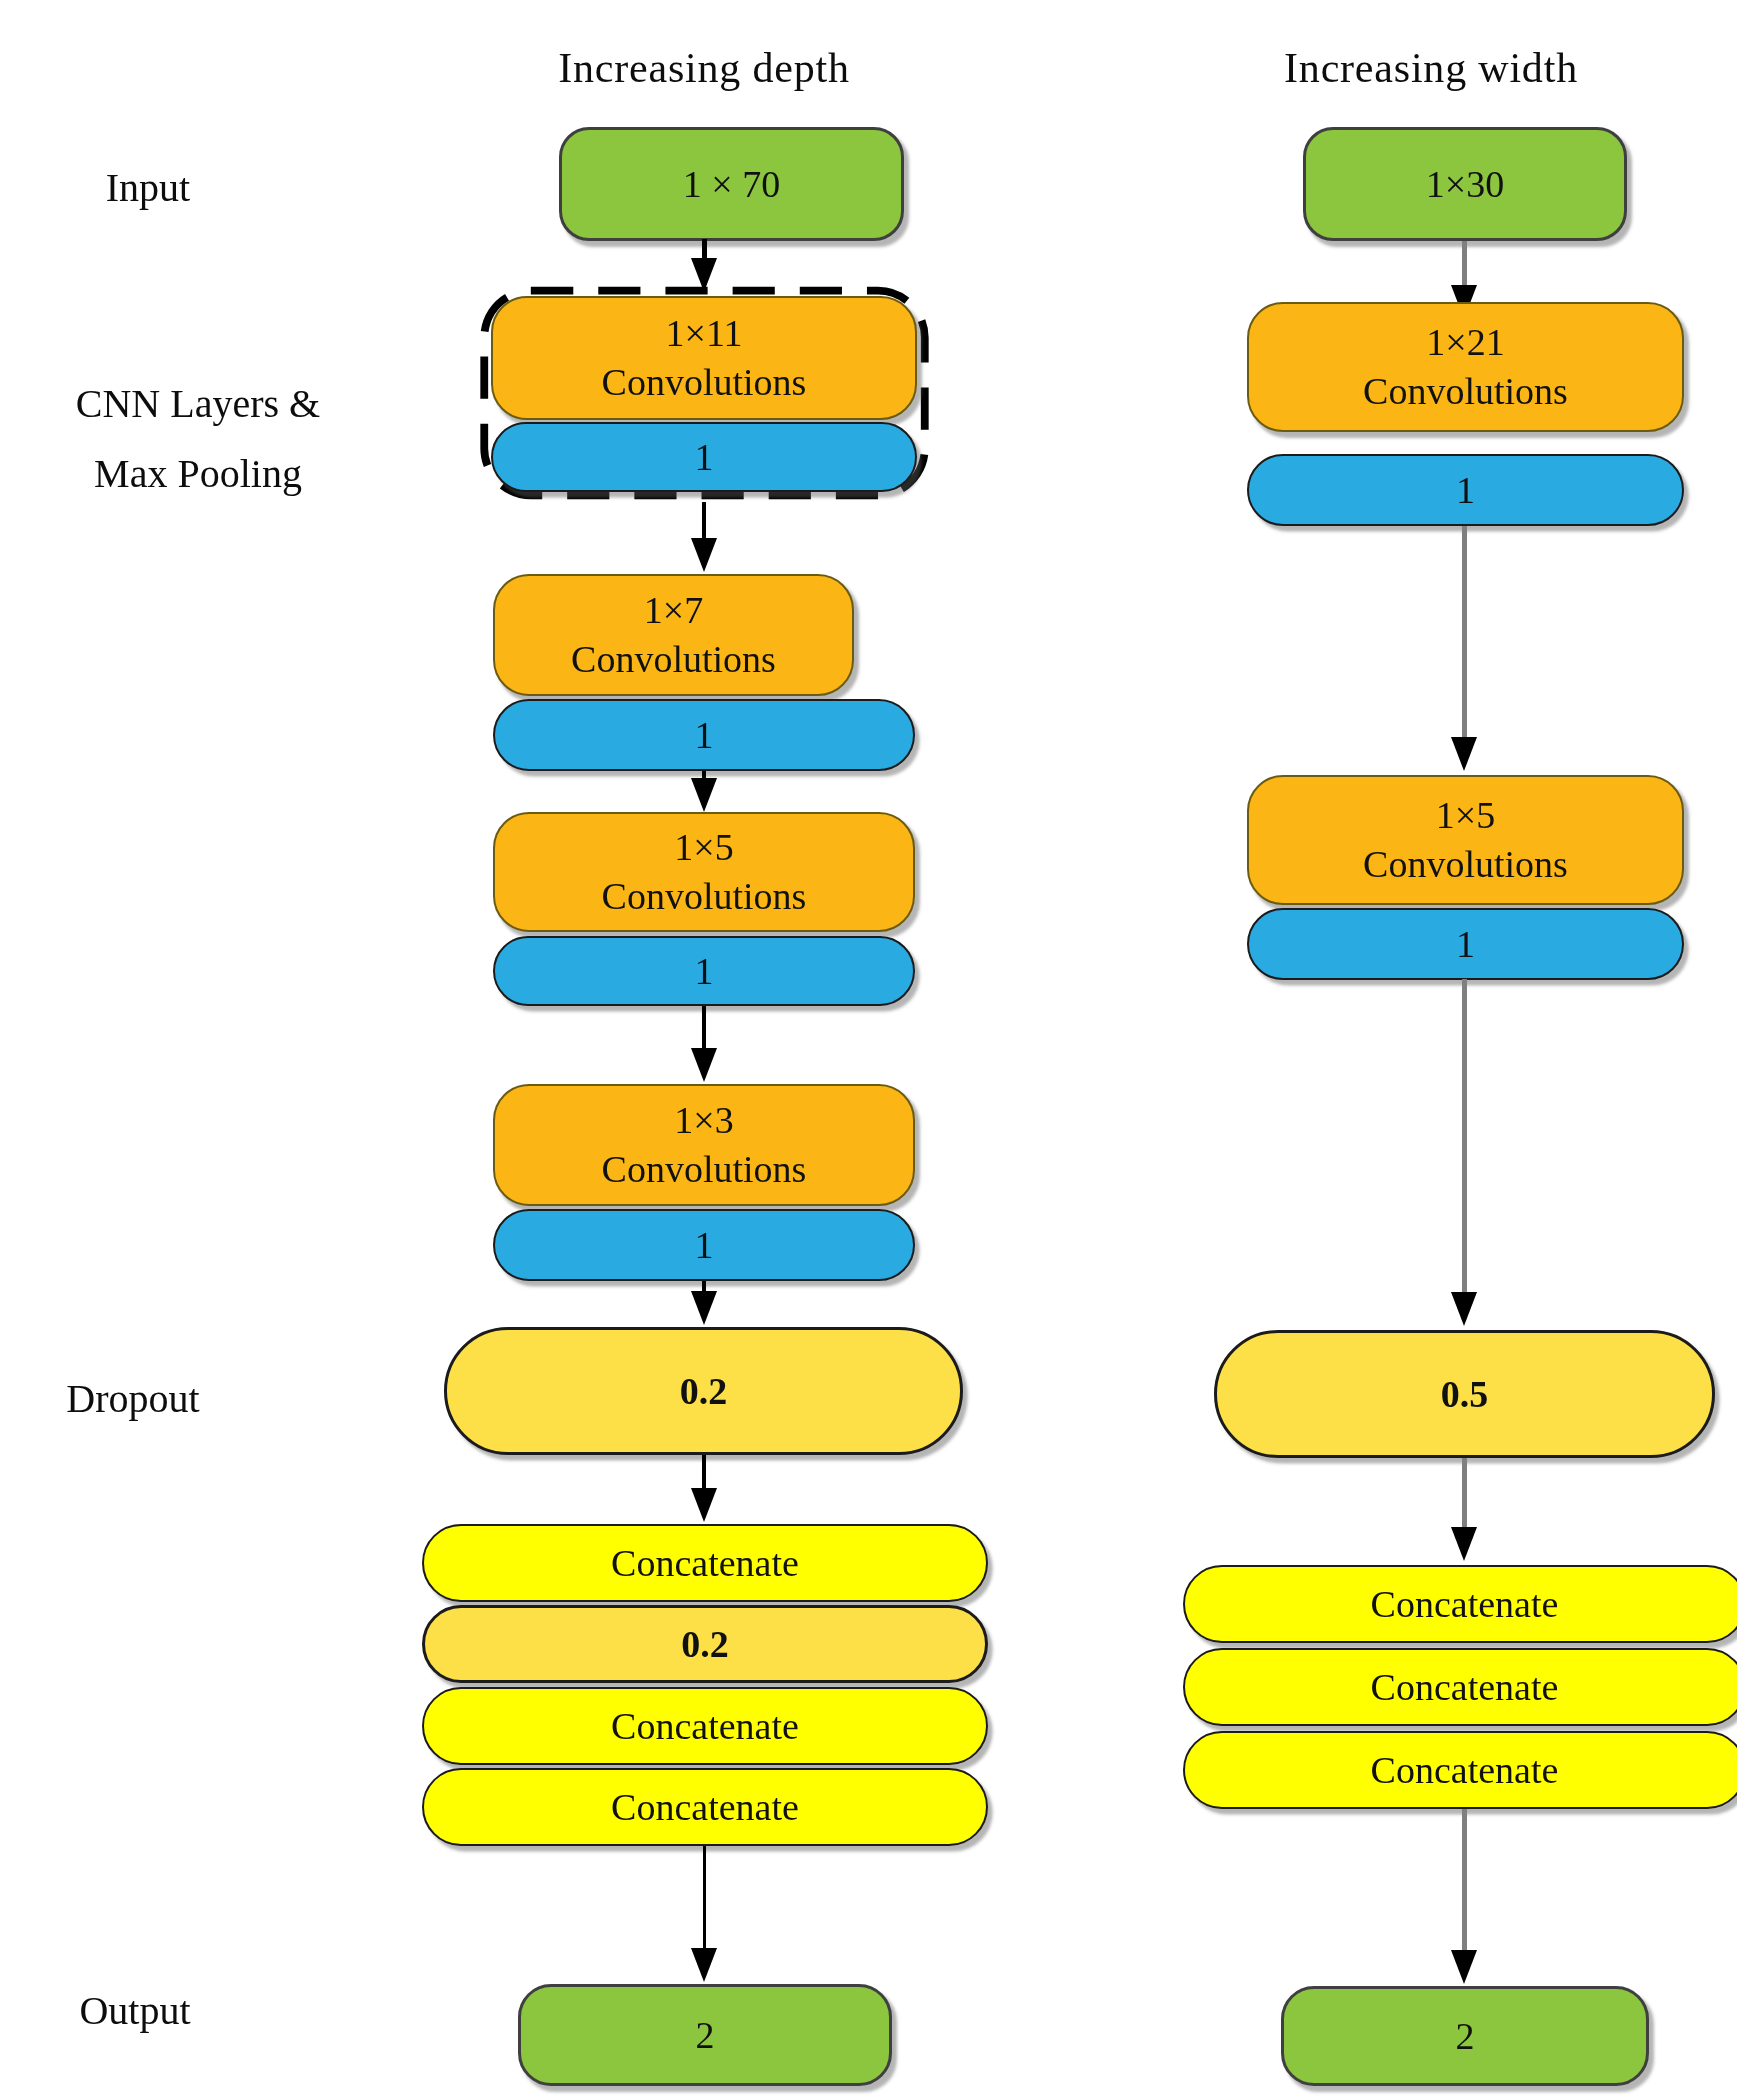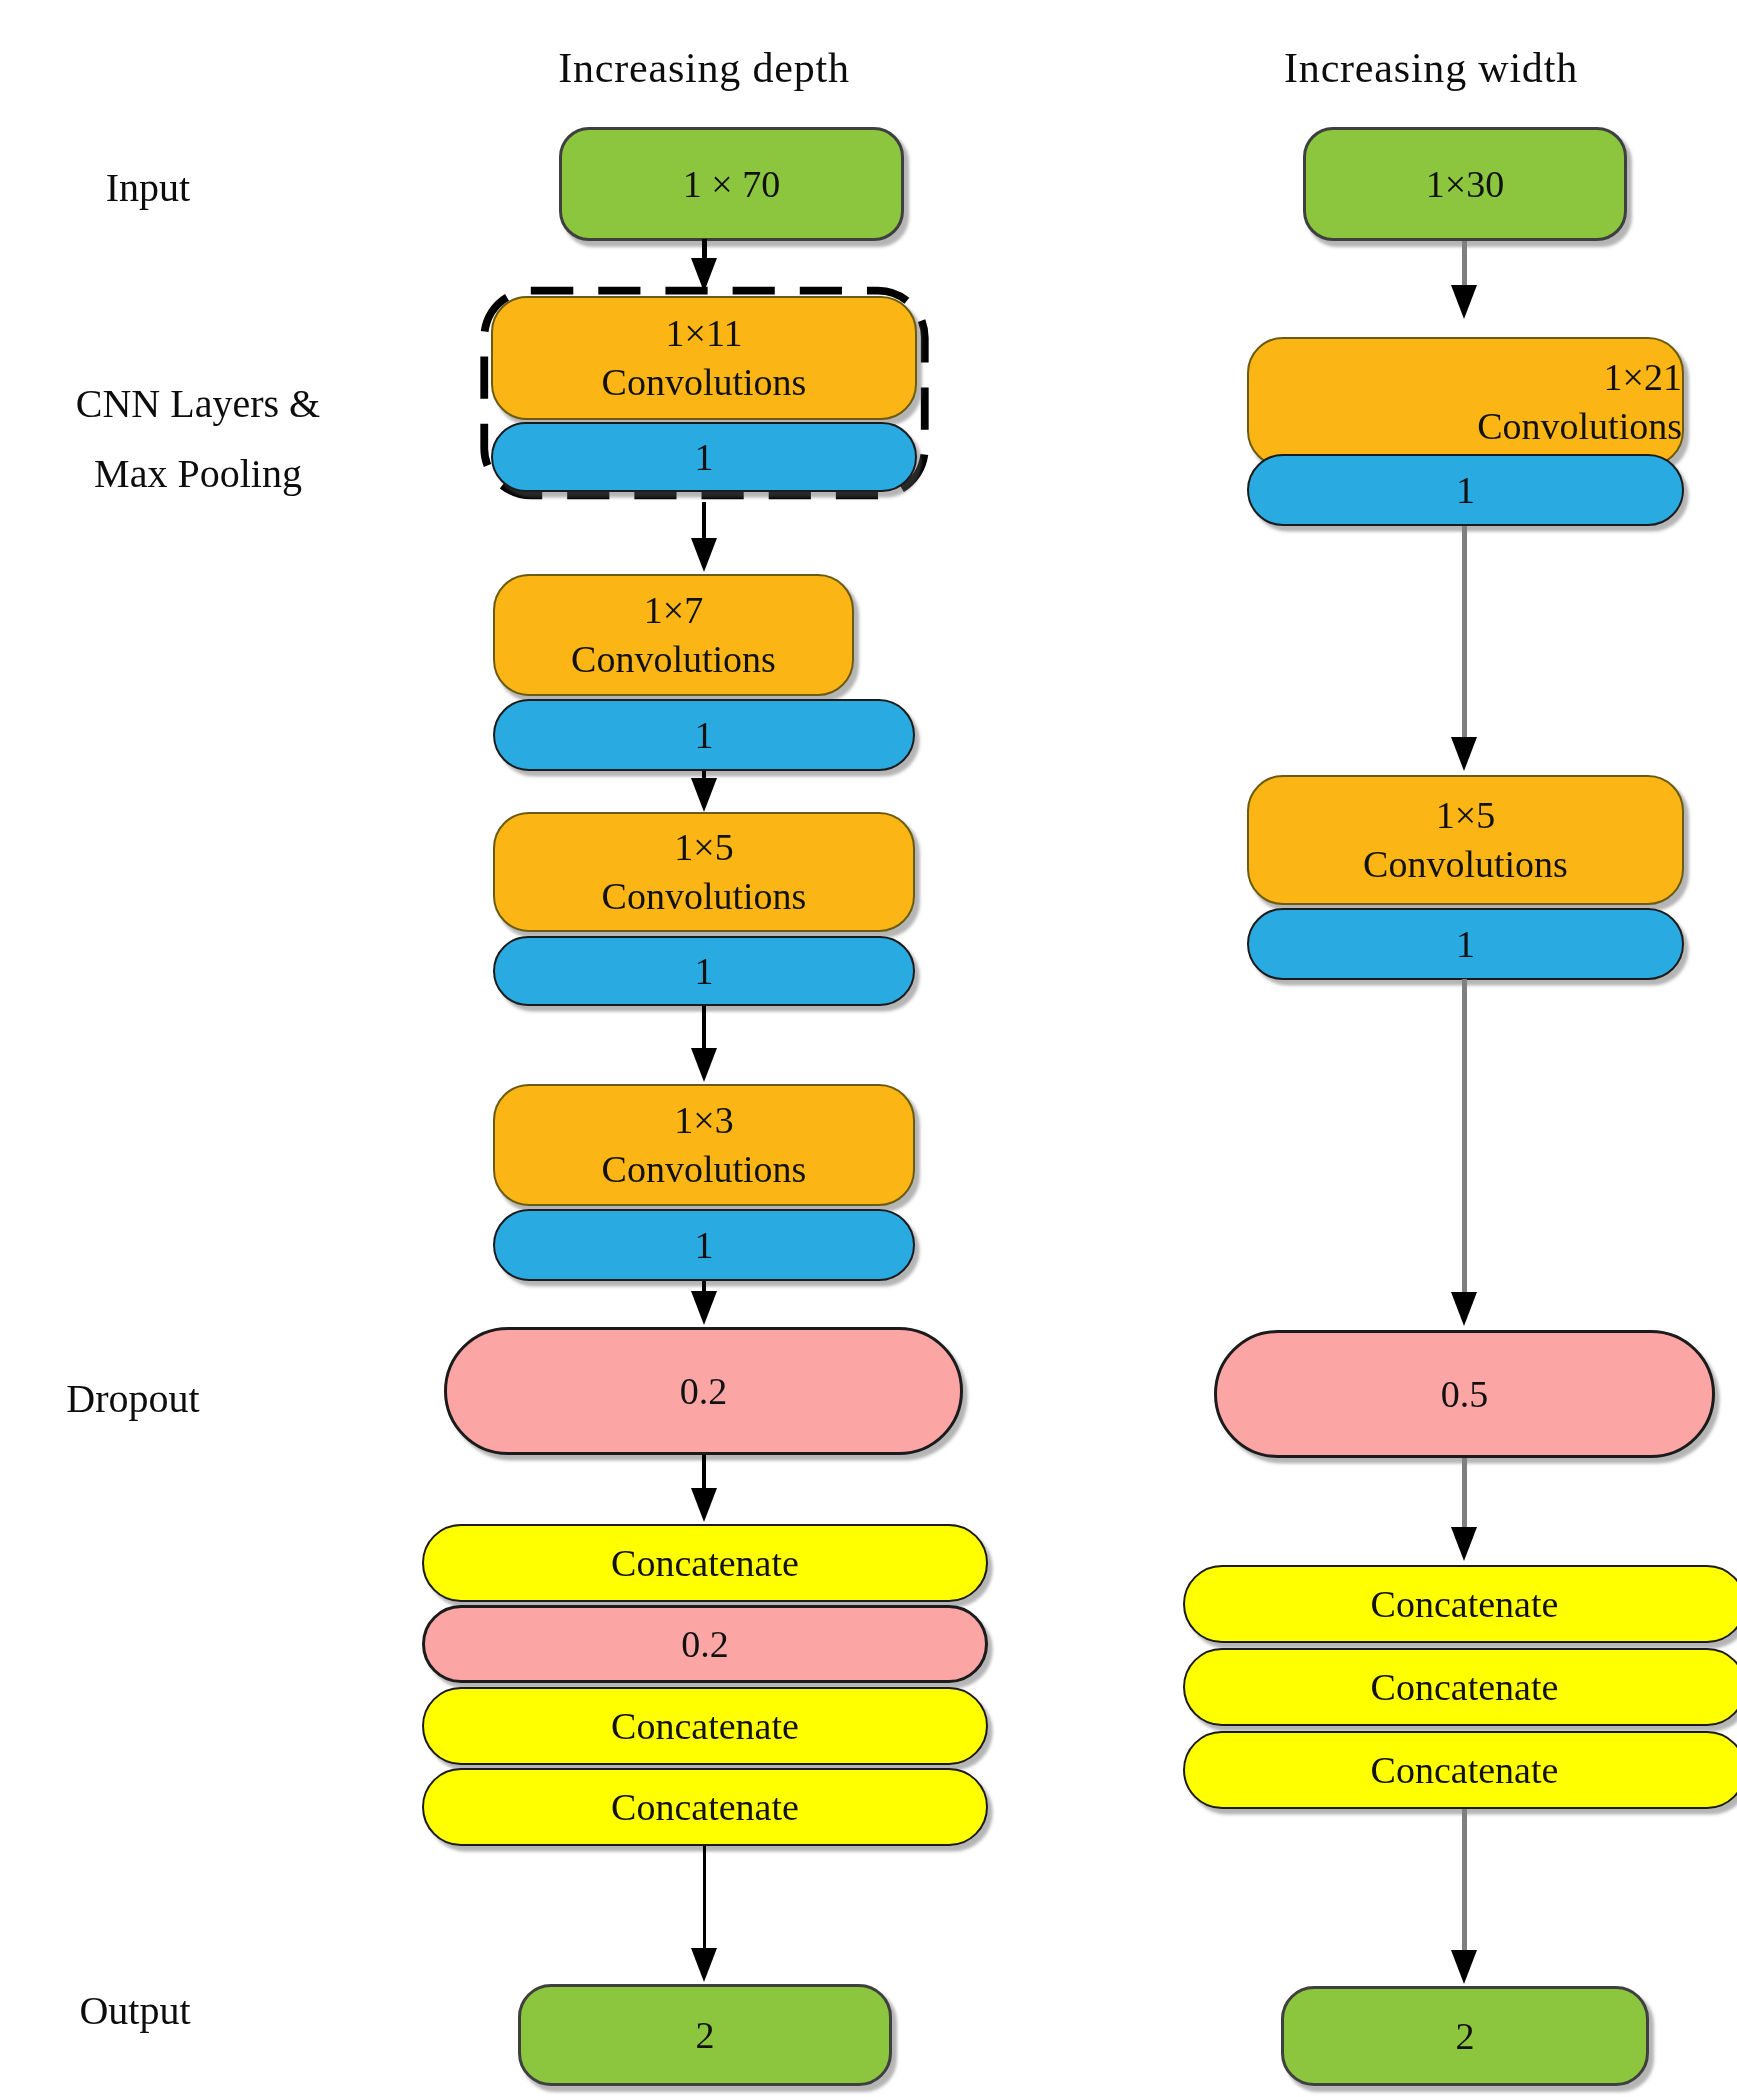--- a/index.html
+++ b/index.html
@@ -48,23 +48,24 @@
     border-radius:36px;
     flex-direction:column;
     line-height:49px;
   }
   .blue{
     background:#29ABE2;
     border:2.3px solid #1b1b1b;
     border-radius:38px;
   }
   .lav{
-    background:#fca5a5;
+    background:#fde047;
     border:3.1px solid #1b1b1b;
     border-radius:67px;
+    font-weight:bold;
   }
   .lav.thin{border-radius:41px;}
   .yellow{
     background:#FFFF00;
     border:2.3px solid #1b1b1b;
     border-radius:41px;
   }
   .vl{position:absolute;background:#000000;}
   .vl.gray{background:#7f7f7f;}
   .ah{
@@ -154,21 +155,21 @@
   <div class="vl" style="left:703px;top:1846px;width:3.1px;height:105px;"></div>
   <div class="ah" style="left:691px;top:1948px;"></div>
 
   <div class="box green" style="left:518px;top:1984px;width:374px;height:102px;border-radius:33px;">2</div>
 
   <div class="box green" style="left:1303px;top:127px;width:324px;height:114px;">1×30</div>
 
   <div class="vl gray" style="left:1462px;top:241px;width:4.7px;height:45px;"></div>
   <div class="ah" style="left:1451px;top:285px;"></div>
 
-  <div class="box orange" style="left:1247px;top:337px;width:437px;height:130px;align-items:flex-end;">
+  <div class="box orange" style="left:1247px;top:302px;width:437px;height:130px;">
     <div>1×21</div>
     <div>Convolutions</div>
   </div>
   <div class="box blue" style="left:1247px;top:454px;width:437px;height:72px;">1</div>
 
   <div class="vl gray" style="left:1462px;top:526px;width:4.7px;height:213px;"></div>
   <div class="ah" style="left:1451px;top:737px;"></div>
 
   <div class="box orange" style="left:1247px;top:775px;width:437px;height:130px;">
     <div>1×5</div>

